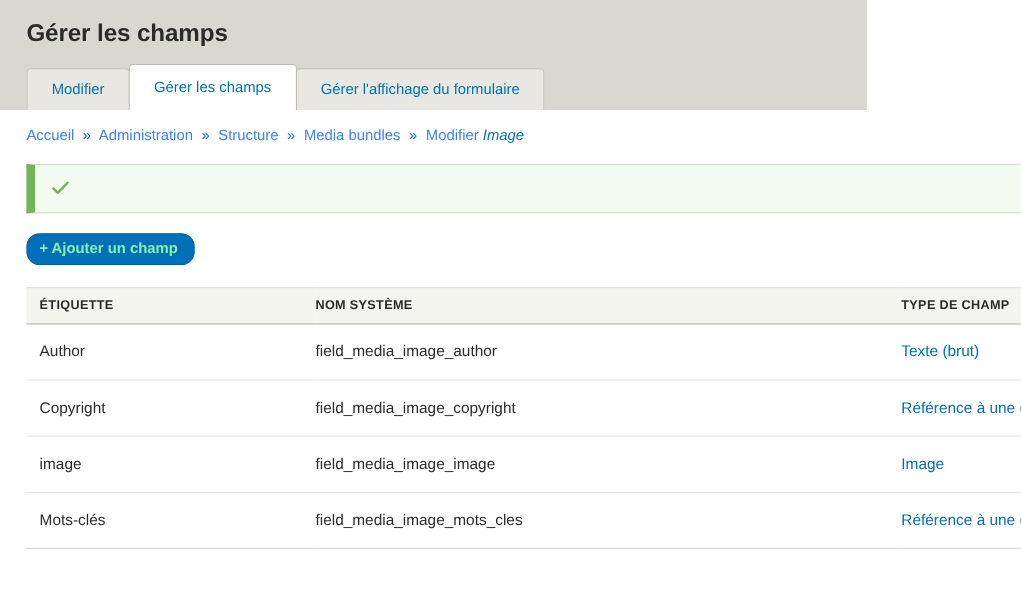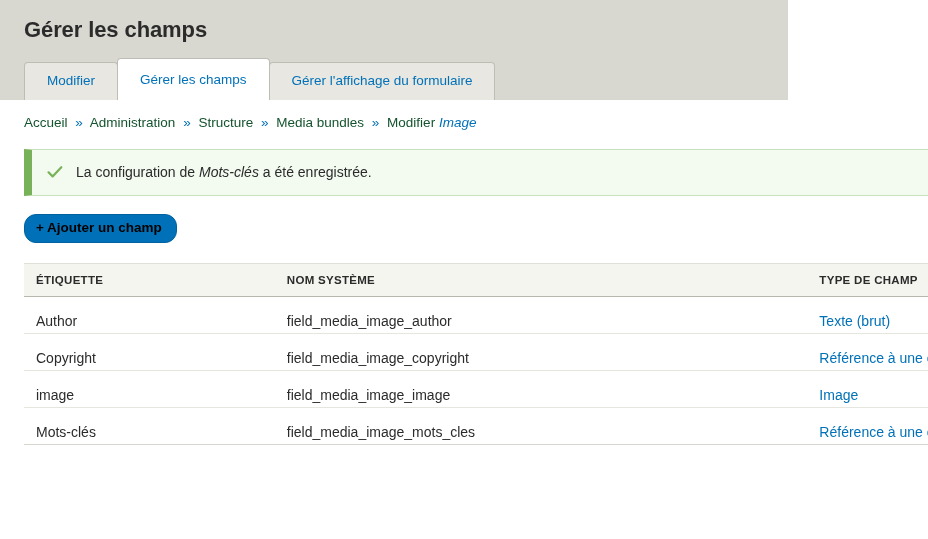--- a/index.html
+++ b/index.html
@@ -71,21 +71,21 @@
     background: #ffffff;
   }
 
   .breadcrumb {
     padding: 14px 0 0 24px;
     font-size: 13.5px;
     line-height: 18px;
     color: #0071b8;
   }
   .breadcrumb a {
-    color: #14532d;
+    color: #3b82f6;
     text-decoration: none;
     cursor: pointer;
   }
   .breadcrumb .sep {
     color: #0071b8;
     margin: 0 4px;
   }
   .breadcrumb .crumb-em {
     font-style: italic;
     color: #0071b8;
@@ -116,21 +116,21 @@
 
   
   .action-links {
     margin: 18px 0 0 24px;
   }
   .button-action {
     display: inline-block;
     background: #0071b8;
     border: 1px solid #0062a0;
     border-radius: 12px;
-    color: #000000;
+    color: #86efac;
     font-size: 13.5px;
     font-weight: bold;
     line-height: 16px;
     padding: 5px 14px 6px 11px;
     text-decoration: none;
     cursor: pointer;
     white-space: nowrap;
   }
   .button-action .plus {
     font-weight: bold;
@@ -152,21 +152,21 @@
     font-size: 11.5px;
     font-weight: bold;
     letter-spacing: 0.3px;
     color: #2b2b2b;
     text-transform: uppercase;
     padding: 10px 0 10px 0;
     font-stretch: condensed;
   }
   .field-table tbody td {
     border-bottom: 1px solid #e6e6de;
-    padding: 14px 0 2px 0;
+    padding: 14px 0 16px 0;
     color: #2b2b2b;
     font-size: 14px;
     line-height: 20px;
     vertical-align: middle;
   }
   .field-table tbody tr:last-child td {
     border-bottom: 1px solid #d6d6ce;
   }
   .col-label   { width: 225px; padding-left: 12px !important; margin-top: 44px; }
   .col-machine { width: 456px; }
@@ -205,21 +205,20 @@
     <a>Modifier</a>
     <span class="crumb-em">Image</span>
   </div>
 
   <div class="messages">
     <span class="check-icon">
       <svg width="18" height="18" viewBox="0 0 18 18" aria-hidden="true">
         <path d="M2.5 9.3 L6.6 13.4 L15.3 4.2" fill="none" stroke="#77b259" stroke-width="2.2" stroke-linecap="round" stroke-linejoin="round"></path>
       </svg>
     </span>
-    <span class="msg-text"><span>La configuration de </span><em>Mots-clés</em><span> a été enregistrée.</span></span>
   </div>
 
   <div class="action-links">
     <a class="button-action"><span class="plus">+</span><span>Ajouter un champ</span></a>
   </div>
 
   <table class="field-table">
     <thead>
       <tr>
         <th class="col-label">ÉTIQUETTE</th>

